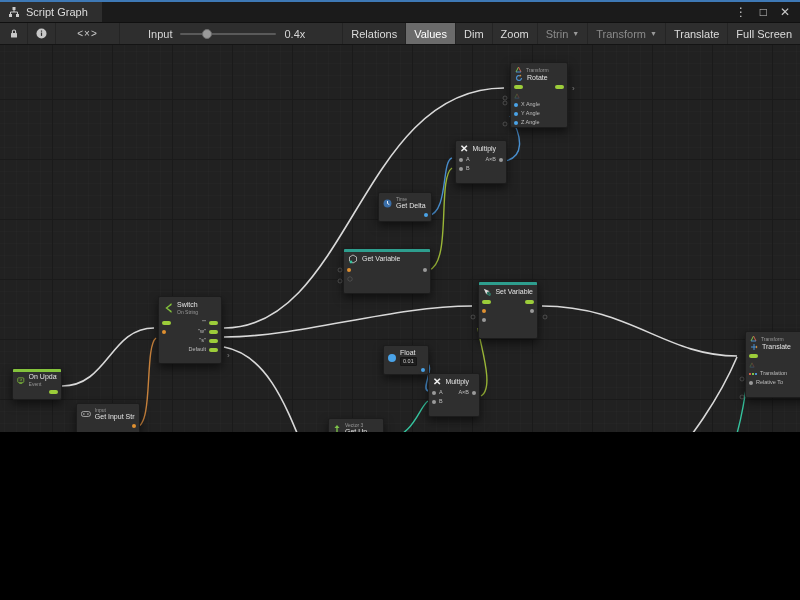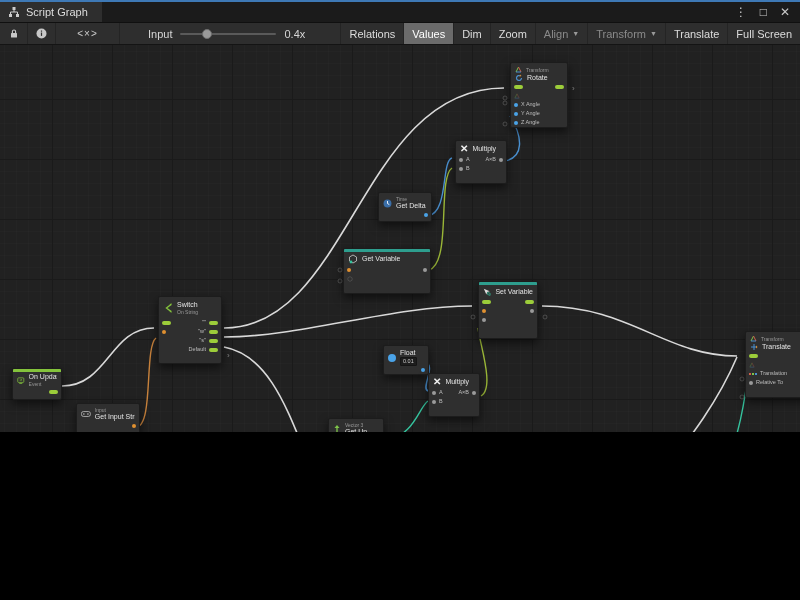--- a/index.html
+++ b/index.html
@@ -131,21 +131,21 @@
       <div class="tbtn active">
           <span>Values</span>
         </div>
       <div class="tbtn">
           <span>Dim</span>
         </div>
       <div class="tbtn">
           <span>Zoom</span>
         </div>
       <div class="tbtn disabled">
-        <span>Align</span>
+        <span>Strin</span>
           <span class="caret">▼</span>
       </div>
       <div class="tbtn disabled">
         <span>Transform</span>
           <span class="caret">▼</span>
       </div>
       <div class="tbtn">
           <span>Translate</span>
         </div>
       <div class="tbtn">

